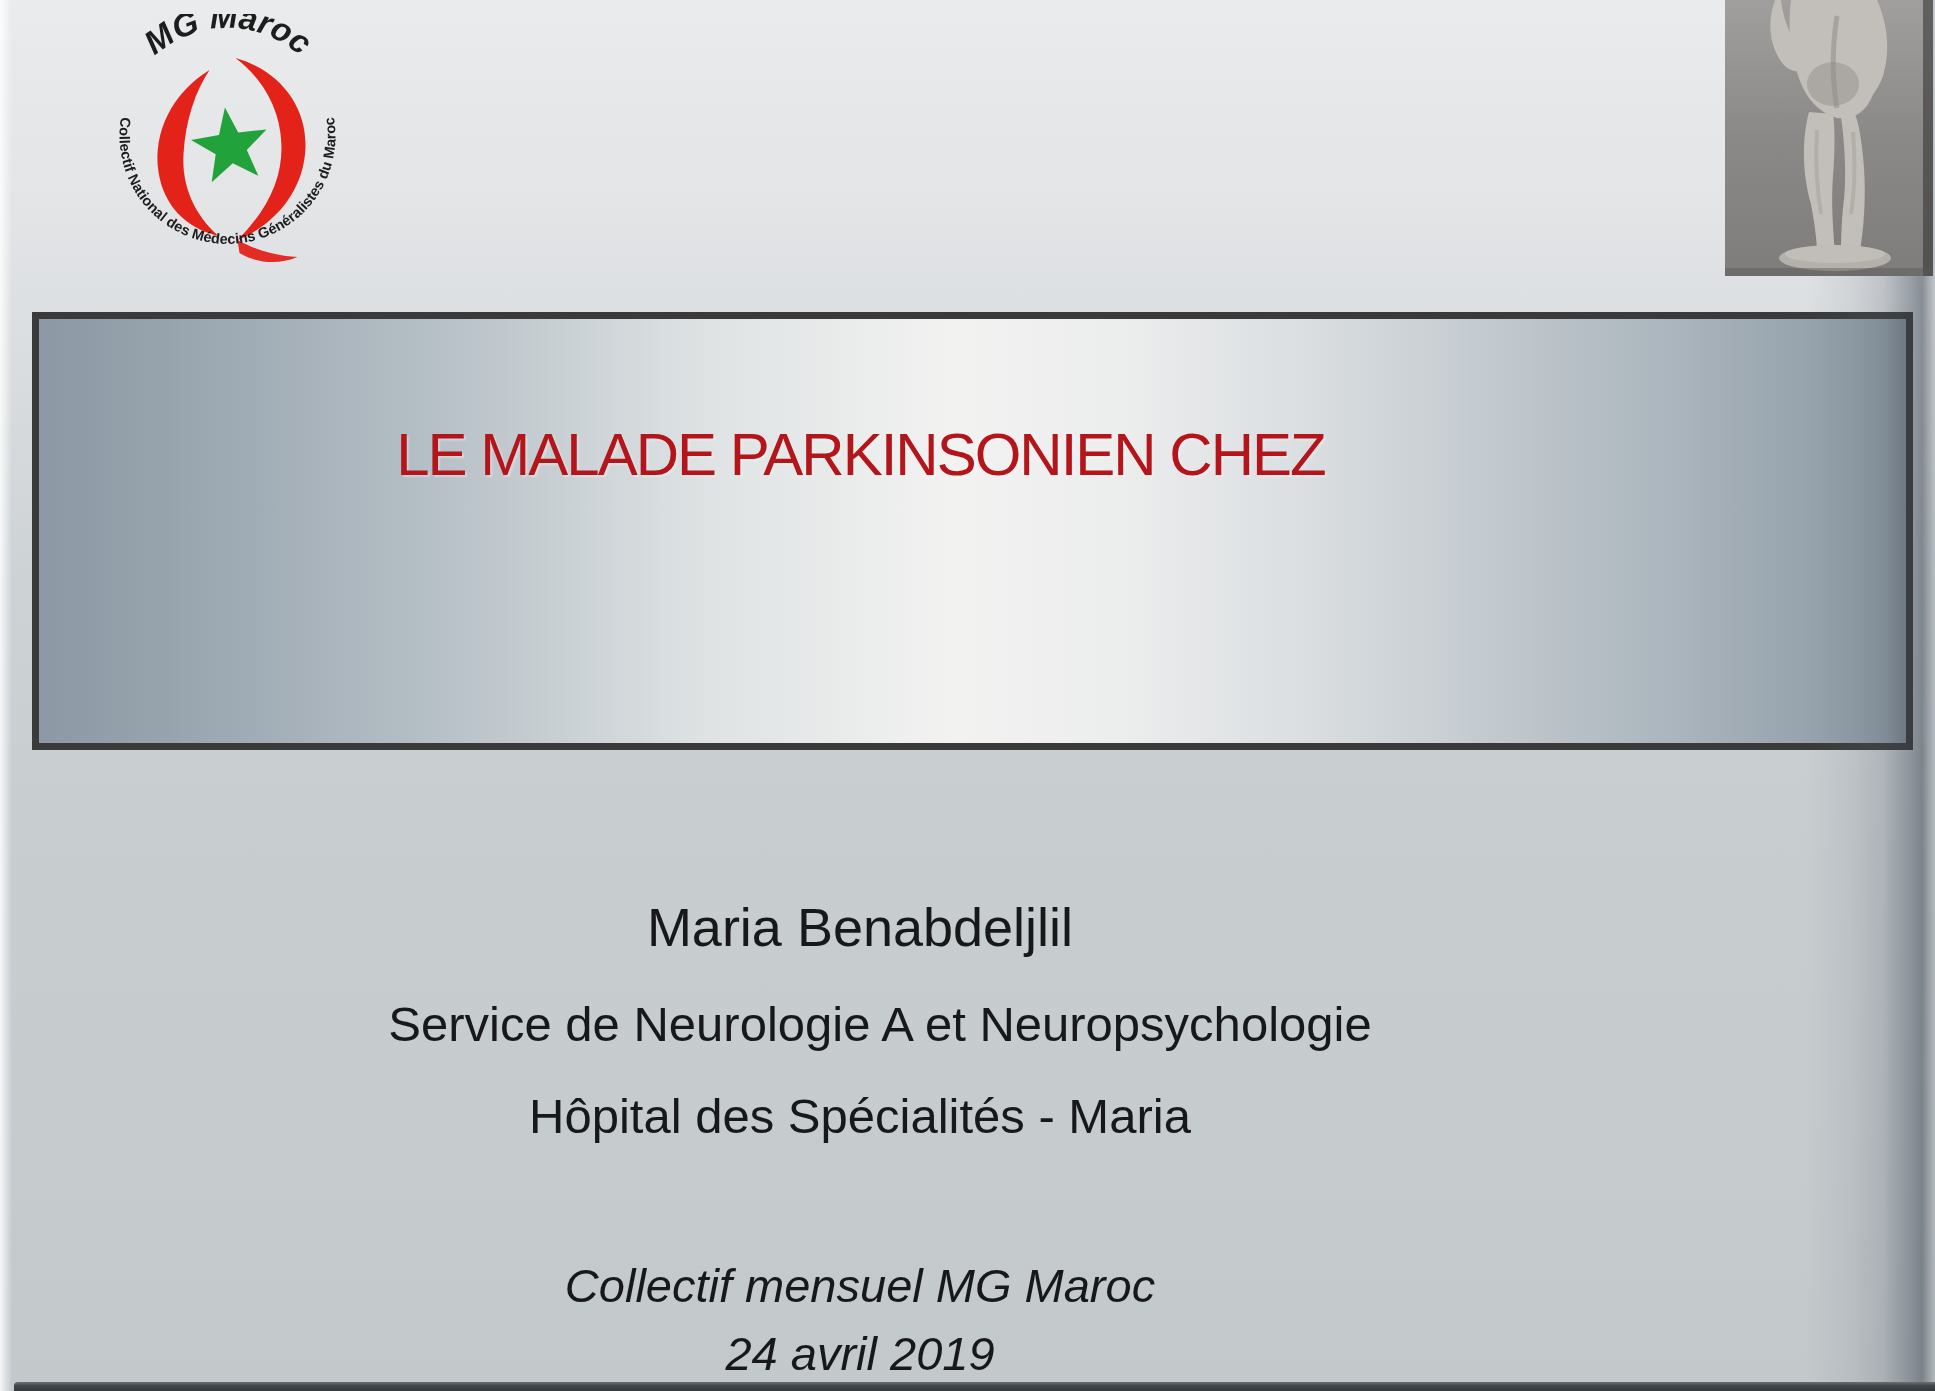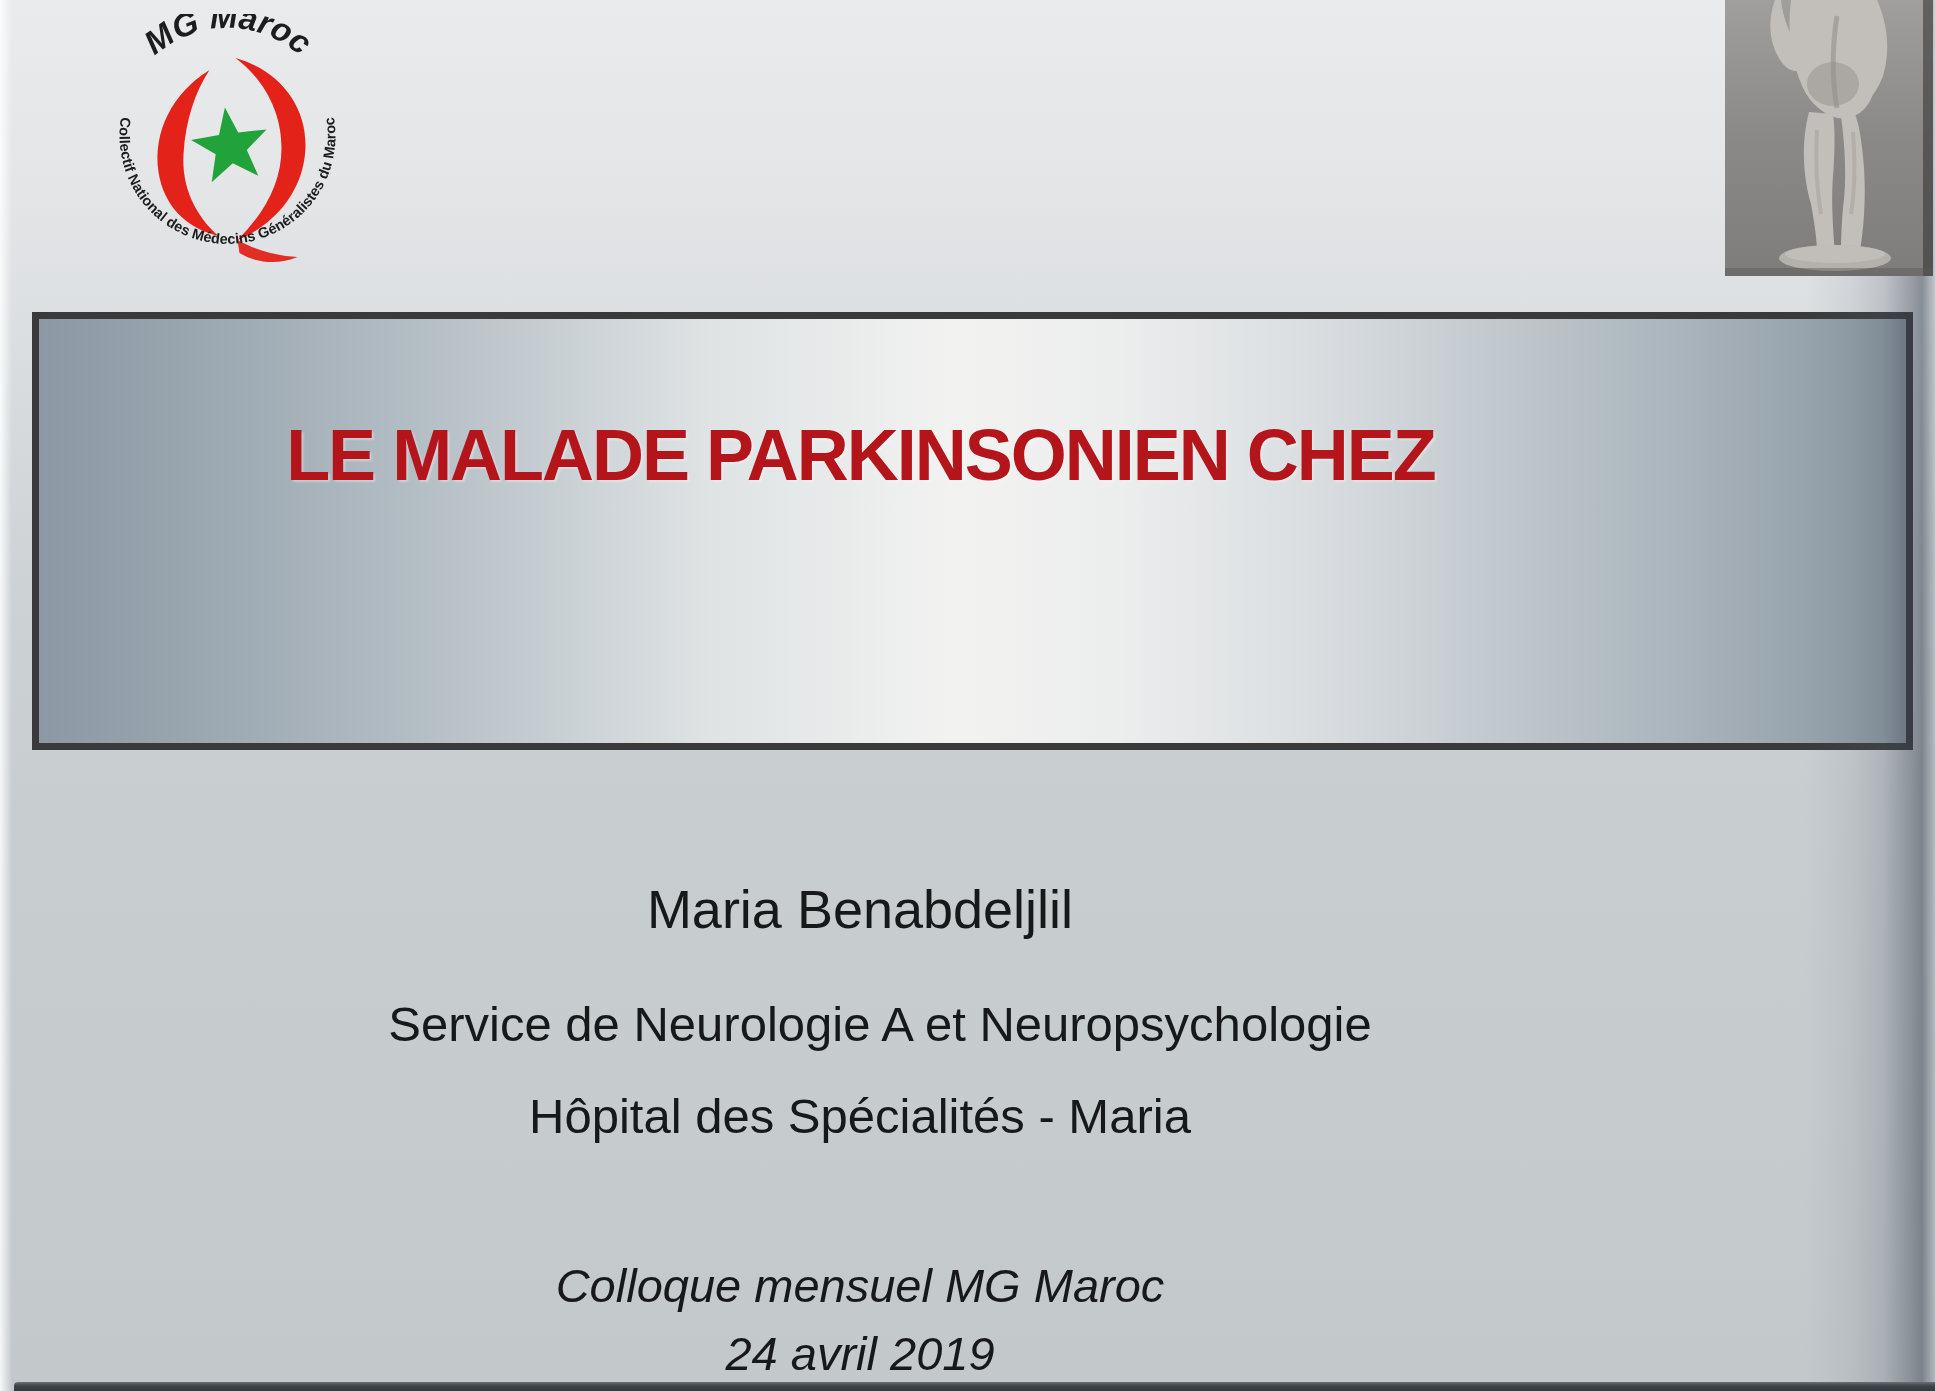--- a/index.html
+++ b/index.html
@@ -49,31 +49,31 @@
     background:linear-gradient(90deg,
       #8c99a4 0%, #97a4ae 7%, #b3bdc4 20%, #dfe3e4 36%,
       #f2f2f1 49%, #eceded 58%, #dadee1 68%, #c2c9ce 78%,
       #a9b4bc 88%, #94a0aa 96%, #8d99a3 100%);
   }
   .title-box{
     width:88%;margin:0;padding-top:52px;text-align:center;
   }
   .title-line{
     color:#b4151b;
-    font-size:72px;line-height:168px;letter-spacing:-2px;font-weight:700;
+    font-size:60px;line-height:168px;letter-spacing:-2px;font-weight:400;
     white-space:nowrap;
     text-shadow:2px 2px 2px rgba(252,252,252,.35);
   }
 
   
   .content-line{
     position:absolute;left:0;width:1720px;text-align:center;color:#17181a;z-index:2;
     white-space:nowrap;
   }
-  .author-name{top:878px;font-size:54px;}
+  .author-name{top:896px;font-size:54px;}
   .affil-1{top:996px;font-size:49px;padding-left:20px;}
   .affil-2{top:1088px;font-size:49px;}
   .event-name{top:1258px;font-size:47px;font-style:italic;}
   .event-date{top:1326px;font-size:47px;font-style:italic;}
 </style>
 </head>
 <body>
 
 <div class="slide">
 
@@ -105,21 +105,21 @@
 
   <div class="banner">
     <div class="title-box">
       <div class="title-line">LE MALADE PARKINSONIEN CHEZ</div>
     </div>
   </div>
 
   <div class="content-line author-name">Maria Benabdeljlil</div>
   <div class="content-line affil-1">Service de Neurologie A et Neuropsychologie</div>
   <div class="content-line affil-2">Hôpital des Spécialités - Maria</div>
-  <div class="content-line event-name">Colloque mensuel MG Maroc</div>
+  <div class="content-line event-name">Collectif mensuel MG Maroc</div>
   <div class="content-line event-date">24 avril 2019</div>
 
   <div class="right-shadow"></div>
 
   <div class="statue">
     <svg viewBox="0 0 208 276" width="208" height="276">
       <defs>
         <linearGradient id="phbg" x1="0" y1="0" x2="0" y2="1">
           <stop offset="0" stop-color="#a19f9d"></stop>
           <stop offset="0.5" stop-color="#8b8987"></stop>

